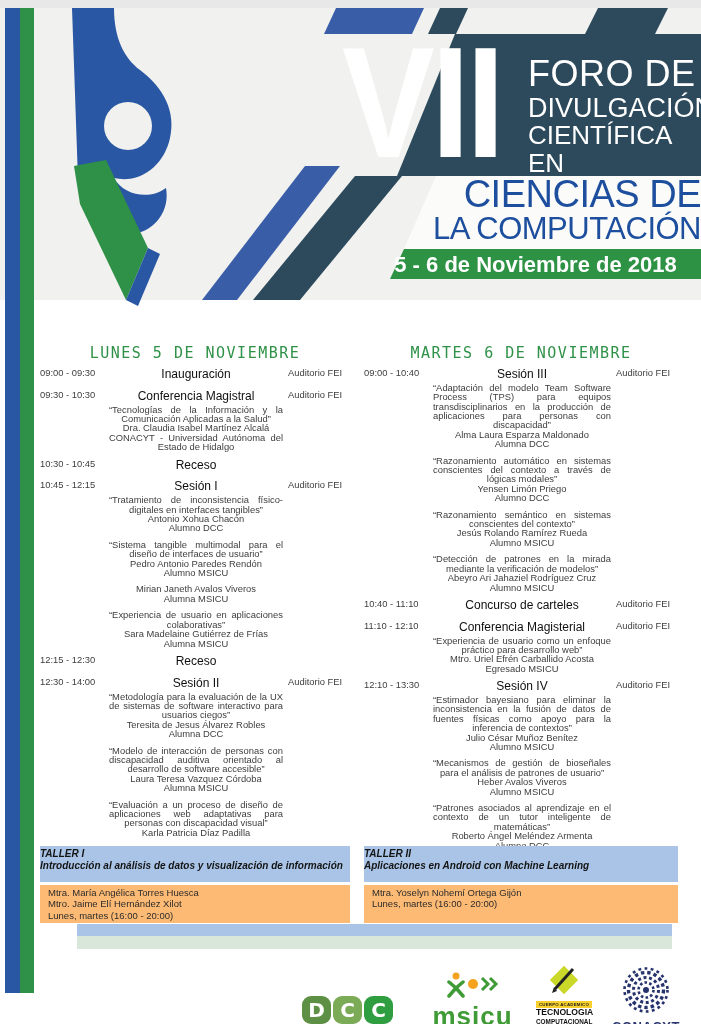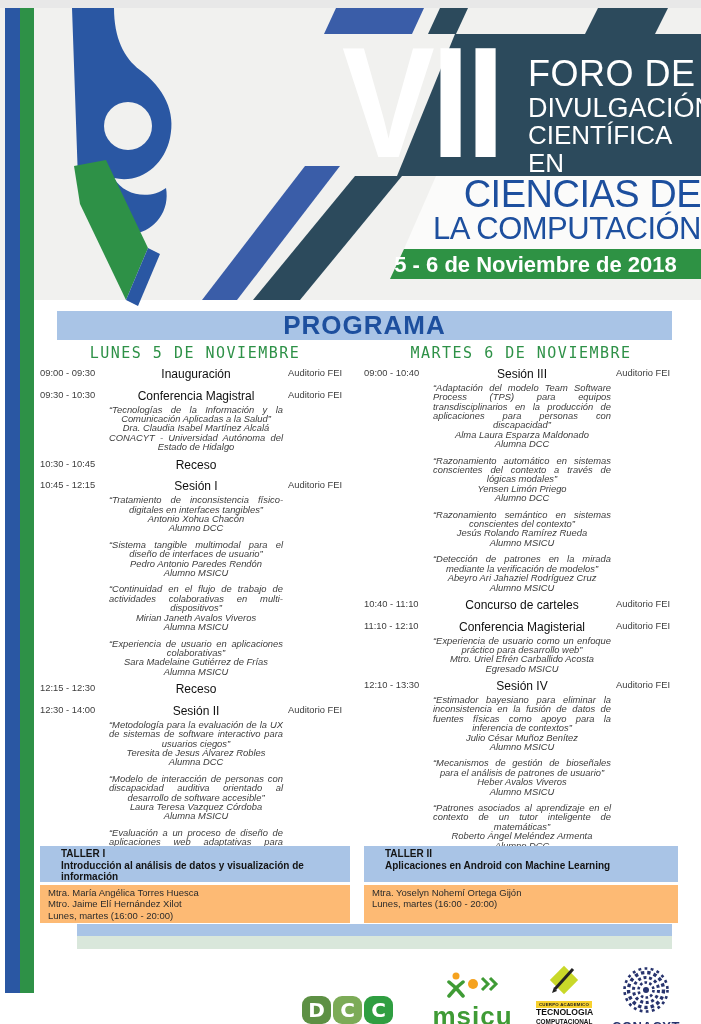--- a/index.html
+++ b/index.html
@@ -35,27 +35,27 @@
            letter-spacing:1.5px;text-align:center;margin-bottom:6px;white-space:nowrap;}
   .row{display:grid;grid-template-columns:64px 1fr 62px;column-gap:5px;
            margin-bottom:7px;font-size:9.4px;color:#3d3d3d;}
   .row-time{line-height:1.15;}
   .row-main{text-align:center;}
   .row-title{font-weight:normal;color:#0f0f0f;font-size:12px;line-height:1.15;}
   .row-loc{line-height:1.15;}
   .talk{margin-top:0;}
   .talk + .talk{margin-top:7px;}
   .talk-quote,.talk-line{text-align:justify;text-align-last:center;-moz-text-align-last:center;
-           line-height:1.0;font-style:italic;}
+           line-height:1.0;}
   .session-talks{margin-top:1px;}
   
   .workshops{position:absolute;left:40px;top:838px;width:638px;
            display:grid;grid-template-columns:310px 314px;column-gap:14px;}
-  .ws-head{background:#a9c4e6;height:32px;padding:2px 21px;overflow:hidden;
-           font-size:10px;font-weight:bold;color:#141414;line-height:1.15;}
+  .ws-head{background:#a9c4e6;height:32px;padding:2px 0;overflow:hidden;
+           font-size:10px;font-weight:bold;color:#141414;line-height:1.15;font-style:italic;}
   .ws-body{background:#fdba74;margin-top:3px;padding:2px 8px;min-height:34px;
            font-size:9.5px;color:#2b2b2b;line-height:1.2;}
   .strip-blue{position:absolute;left:77px;top:916px;width:595px;height:12px;background:#a9c4e6;}
   .strip-green{position:absolute;left:77px;top:928px;width:595px;height:13px;background:#d9e7db;}
   
   .dcc{position:absolute;left:302px;top:988px;display:flex;gap:2px;}
   .dcc-tile{width:29px;height:28px;border-radius:9px;color:#ffffff;font-weight:bold;
            font-size:20px;text-align:center;line-height:28px;font-family:"DejaVu Sans",sans-serif;}
   .dcc-0{background:#5d9044;}
   .dcc-1{background:#7cab57;}
@@ -114,21 +114,20 @@
       <div class="t-line2">DIVULGACIÓN</div>
       <div class="t-line3">CIENTÍFICA EN</div>
     </div>
     <div class="subject">
       <div class="s-line1">CIENCIAS DE</div>
       <div class="s-line2">LA COMPUTACIÓN</div>
     </div>
     <div class="datebar-text">5 - 6 de Noviembre de 2018</div>
   </div>
 
-  <div class="program-banner">PROGRAMA</div>
   <div class="columns">
   <section class="day">
     <div class="day-title">LUNES 5 DE NOVIEMBRE</div>
     <div class="day-rows">
   <div class="row">
     <div class="row-time">09:00 - 09:30</div>
     <div class="row-main">
       <div class="row-title">Inauguración</div>
       <div class="session-talks"></div>
     </div>
@@ -176,21 +175,20 @@
 
   <div class="talk">
     <div class="talk-quote">“Sistema tangible multimodal para el diseño de interfaces de usuario”</div>
     <div class="talk-lines">
                     <div class="talk-line">Pedro Antonio Paredes Rendón</div>
                     <div class="talk-line">Alumno MSICU</div>
                   </div>
   </div>
 
   <div class="talk">
-    <div class="talk-quote">“Continuidad en el flujo de trabajo de actividades colaborativas en multi-dispositivos”</div>
     <div class="talk-lines">
                     <div class="talk-line">Mirian Janeth Avalos Viveros</div>
                     <div class="talk-line">Alumna MSICU</div>
                   </div>
   </div>
 
   <div class="talk">
     <div class="talk-quote">“Experiencia de usuario en aplicaciones colaborativas”</div>
     <div class="talk-lines">
                     <div class="talk-line">Sara Madelaine Gutiérrez de Frías</div>

